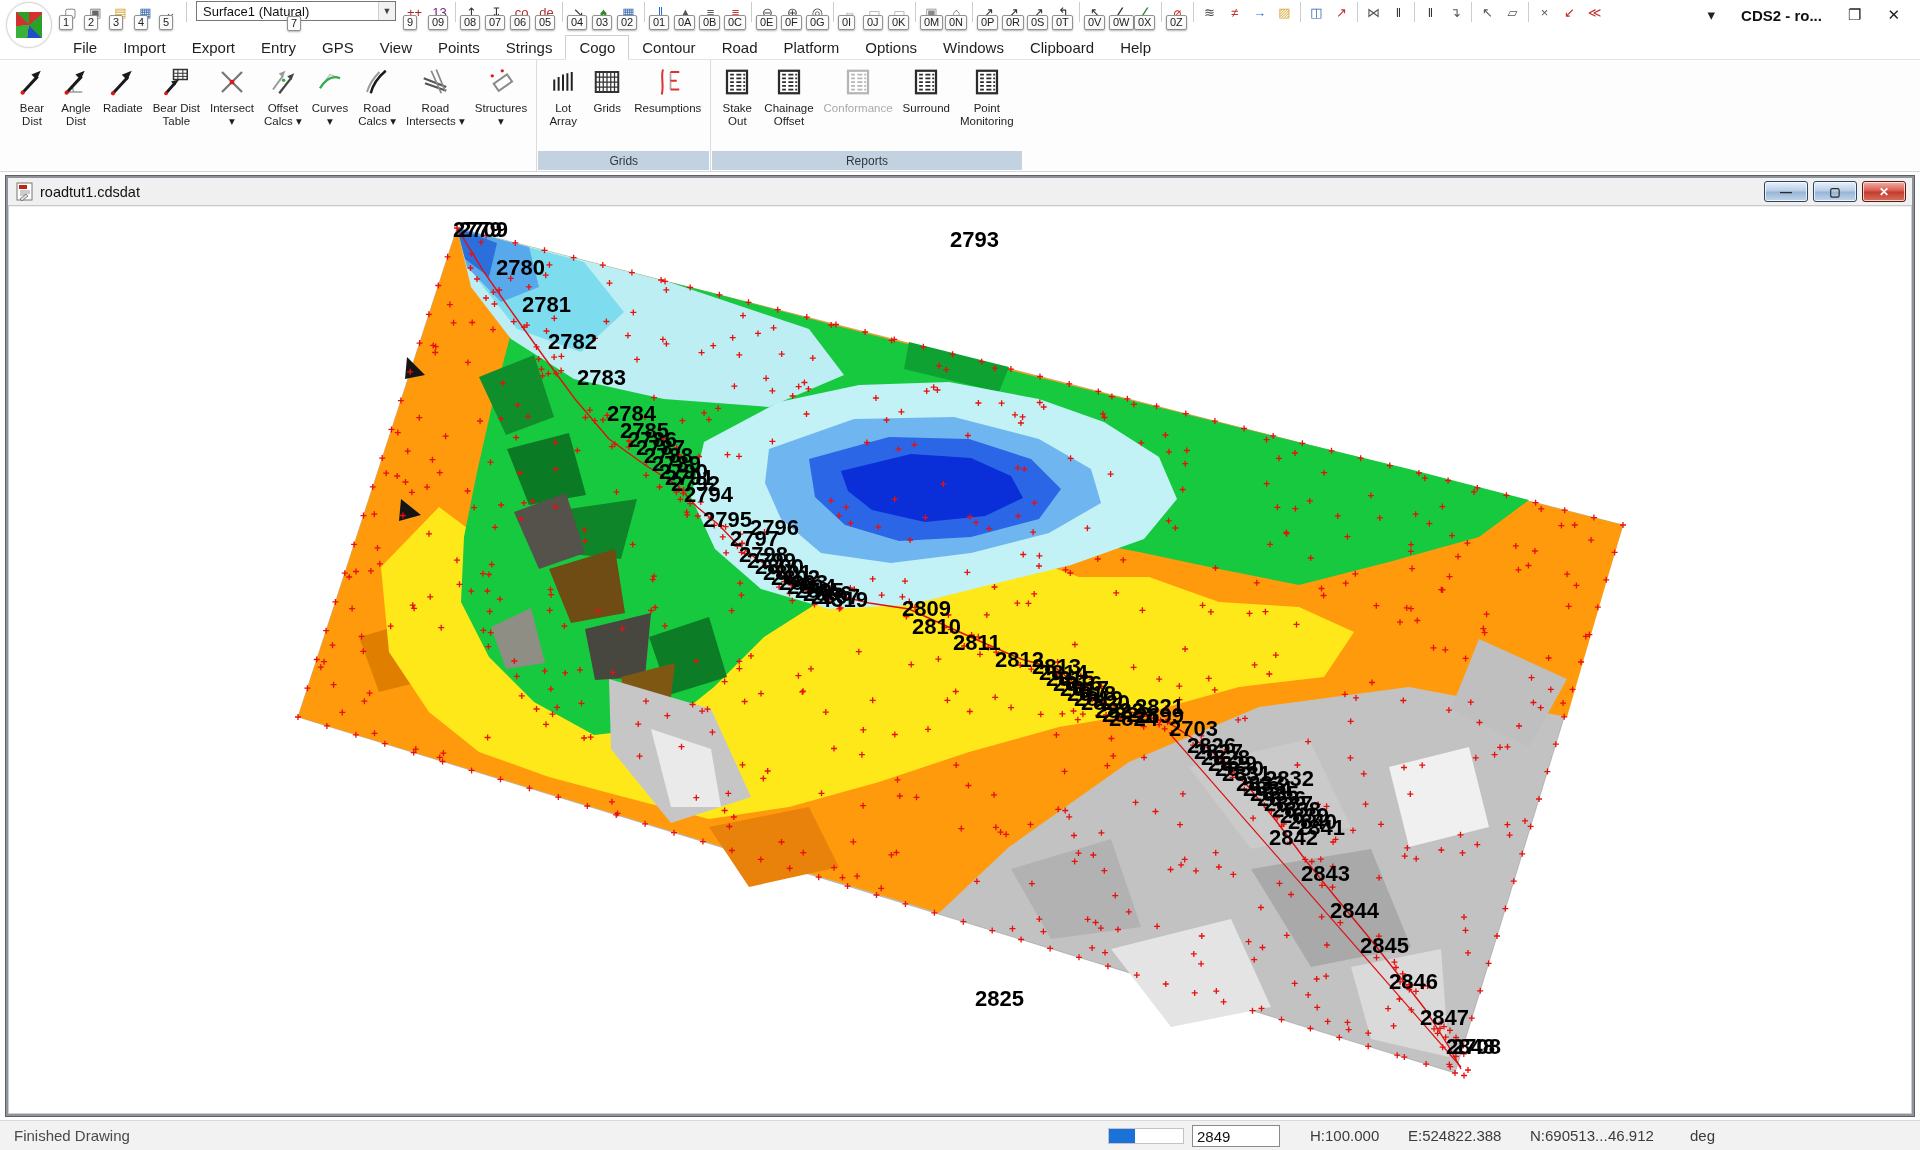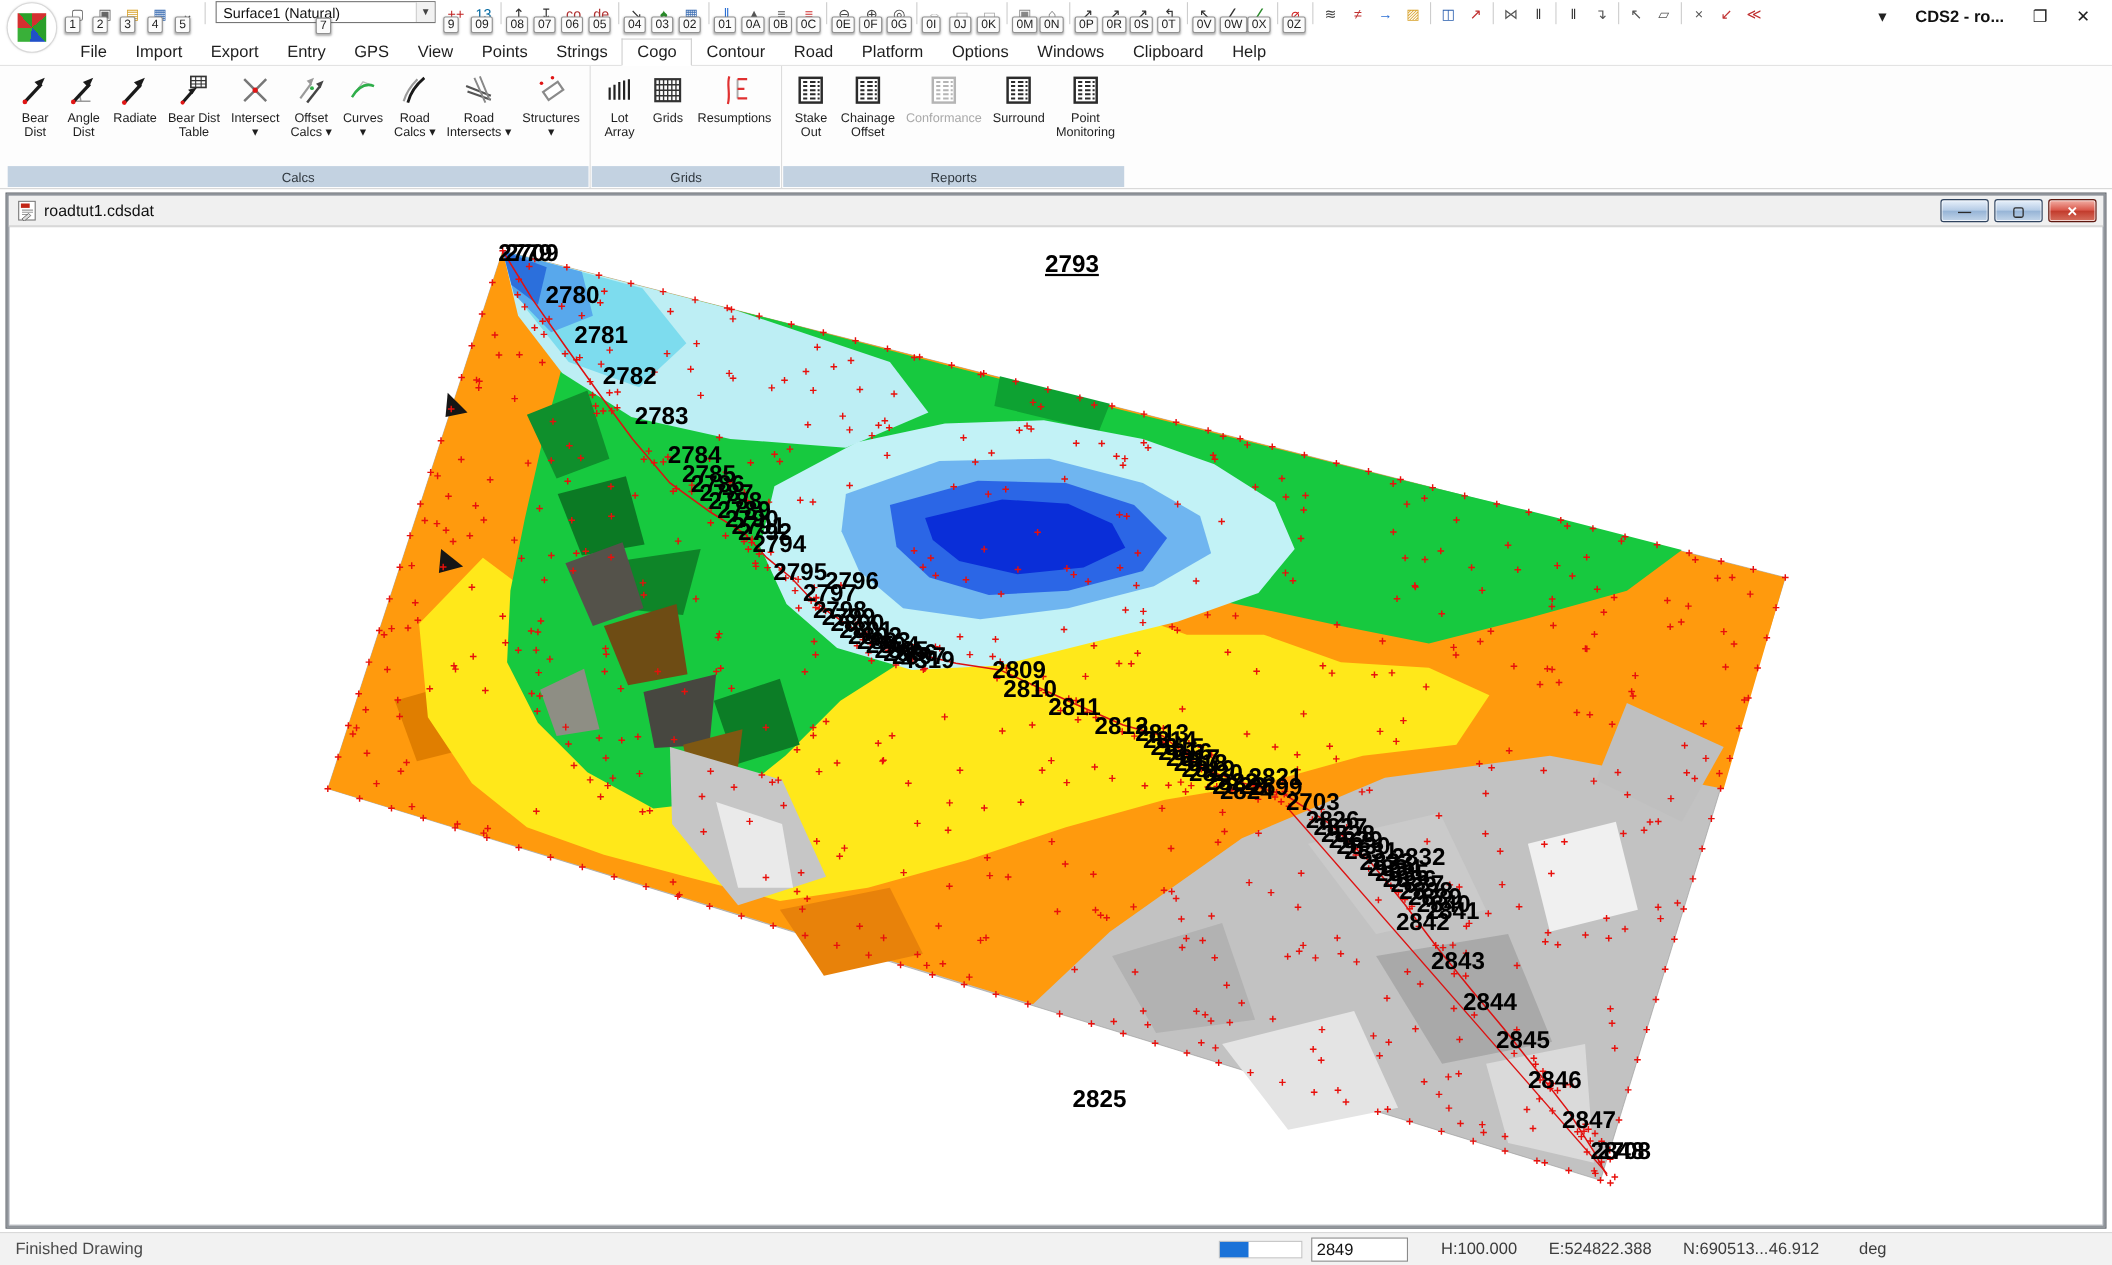--- a/index.html
+++ b/index.html
@@ -120,21 +120,21 @@
       <div class="surfacebox">
         <span class="txt">Surface1 (Natural)</span>
         <span class="dd">▼</span>
         <span class="keytip" style="left:90px">7</span>
       </div>
       <div class="tbicon">
         <span class="g" style="color:#c02020">++</span>
         <span class="keytip">9</span>
       </div>
       <div class="tbicon">
-        <span class="g" style="color:#0369a1">13</span>
+        <span class="g" style="color:#701a75">13</span>
         <span class="keytip">09</span>
       </div>
       <div class="tsep"></div>
       <div class="tbicon">
         <span class="g" style="color:#333333">↥</span>
         <span class="keytip">08</span>
       </div>
       <div class="tbicon">
         <span class="g" style="color:#333333">↧</span>
         <span class="keytip">07</span>
@@ -425,21 +425,20 @@
           <div class="ricon">
             <svg viewBox="0 0 24 24">
               <rect x="7" y="9" width="13" height="7" transform="rotate(-35 13.5 12.5)" fill="#fff" stroke="#8a8a8a" stroke-width="1.6"></rect>
               <circle cx="5" cy="7" r="1.3" fill="#e01616"></circle>
               <circle cx="13" cy="3" r="1.3" fill="#e01616"></circle>
             </svg>
           </div>
           <div class="rlab">Structures<br>▾</div>
         </div>
       </div>
-      <div class="rband">Calcs</div>
     </div>
     <div class="rgroup">
       <div class="rbuttons">
         <div class="rbtn">
           <div class="ricon">
             <svg viewBox="0 0 24 24">
               <path d="M5 19V10M8.5 19V8M12 19V6M15.5 19V5M19 19V4" stroke="#222" stroke-width="1.6"></path>
             </svg>
           </div>
           <div class="rlab">Lot<br>Array</div>
@@ -658,21 +657,21 @@
         <span style="left: 1279px; top: 604px;">2840</span>
         <span style="left: 1287px; top: 610px;">2841</span>
         <span style="left: 1260px; top: 620px;">2842</span>
         <span style="left: 1292px; top: 656px;">2843</span>
         <span style="left: 1321px; top: 693px;">2844</span>
         <span style="left: 1351px; top: 728px;">2845</span>
         <span style="left: 1380px; top: 764px;">2846</span>
         <span style="left: 1411px; top: 800px;">2847</span>
         <span style="left: 1437px; top: 829px;">2848</span>
         <span style="left: 1443px; top: 829px;">2708</span>
-        <span style="left: 941px; top: 22px; text-decoration: underline;">2793</span>
+        <span style="left: 941px; top: 22px;">2793</span>
         <span style="left: 966px; top: 781px;">2825</span>
       </div>
   </div>
 </div>
 
 <div class="statusbar">
   <span class="msg">Finished Drawing</span>
   <div class="sprog">
     <div class="fill" id="progfill" style="width: 35%;"></div>
   </div>

